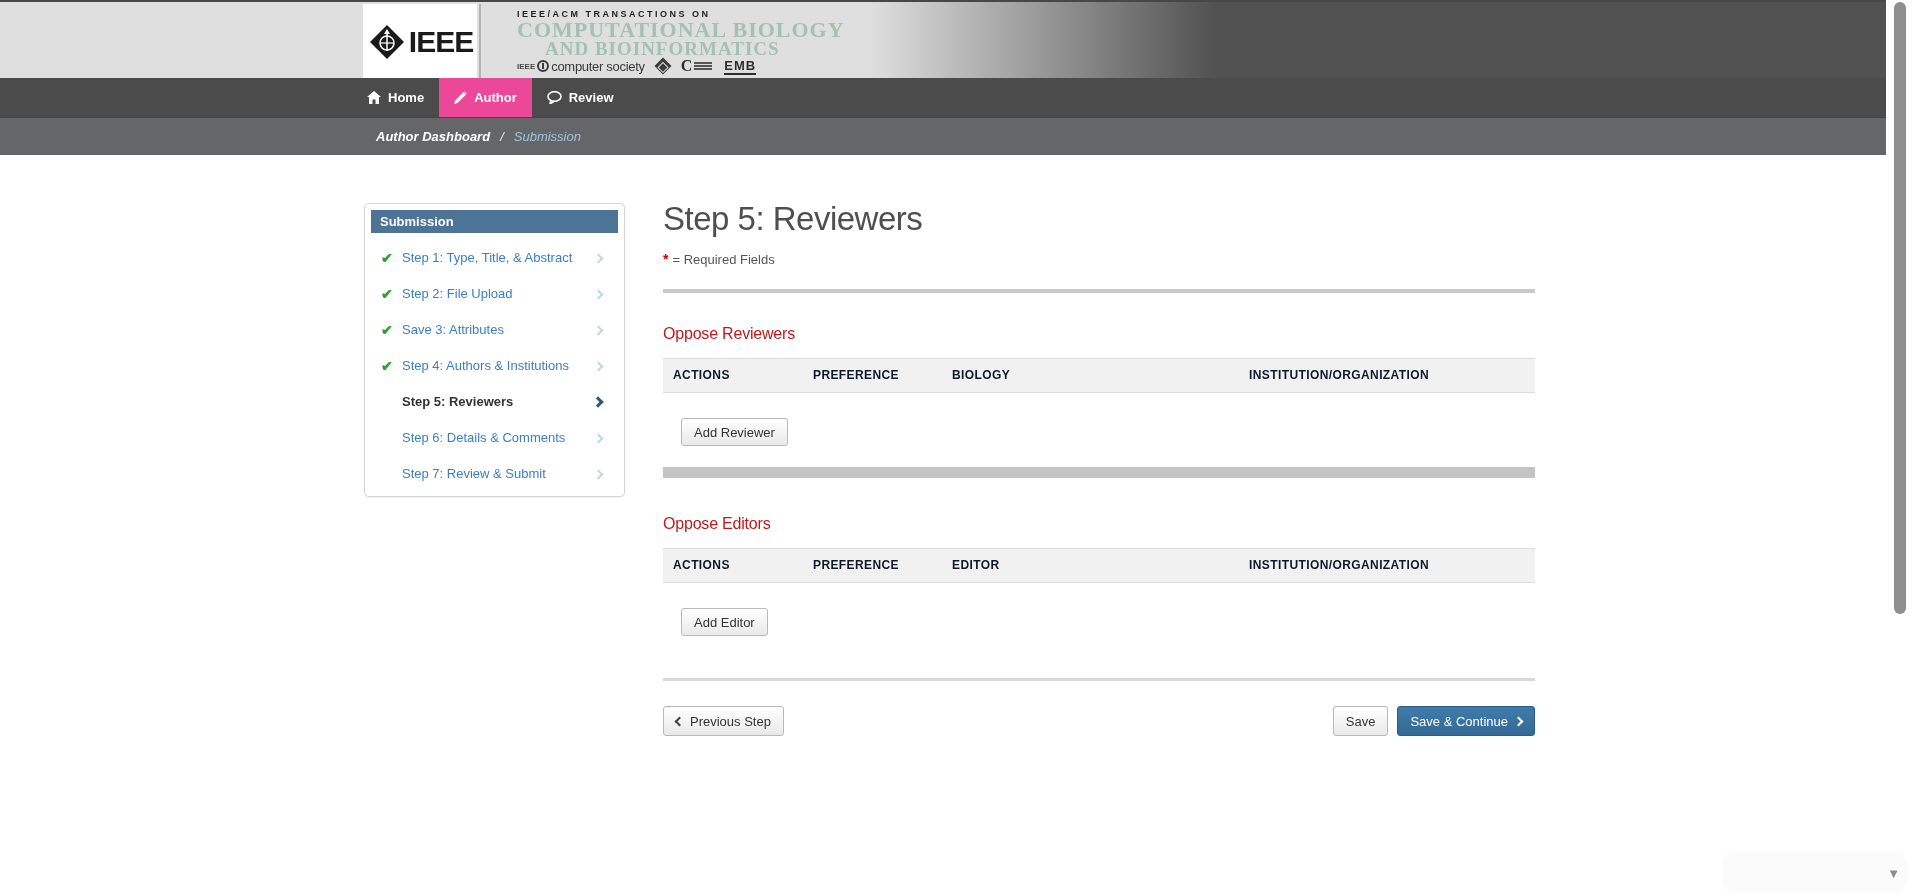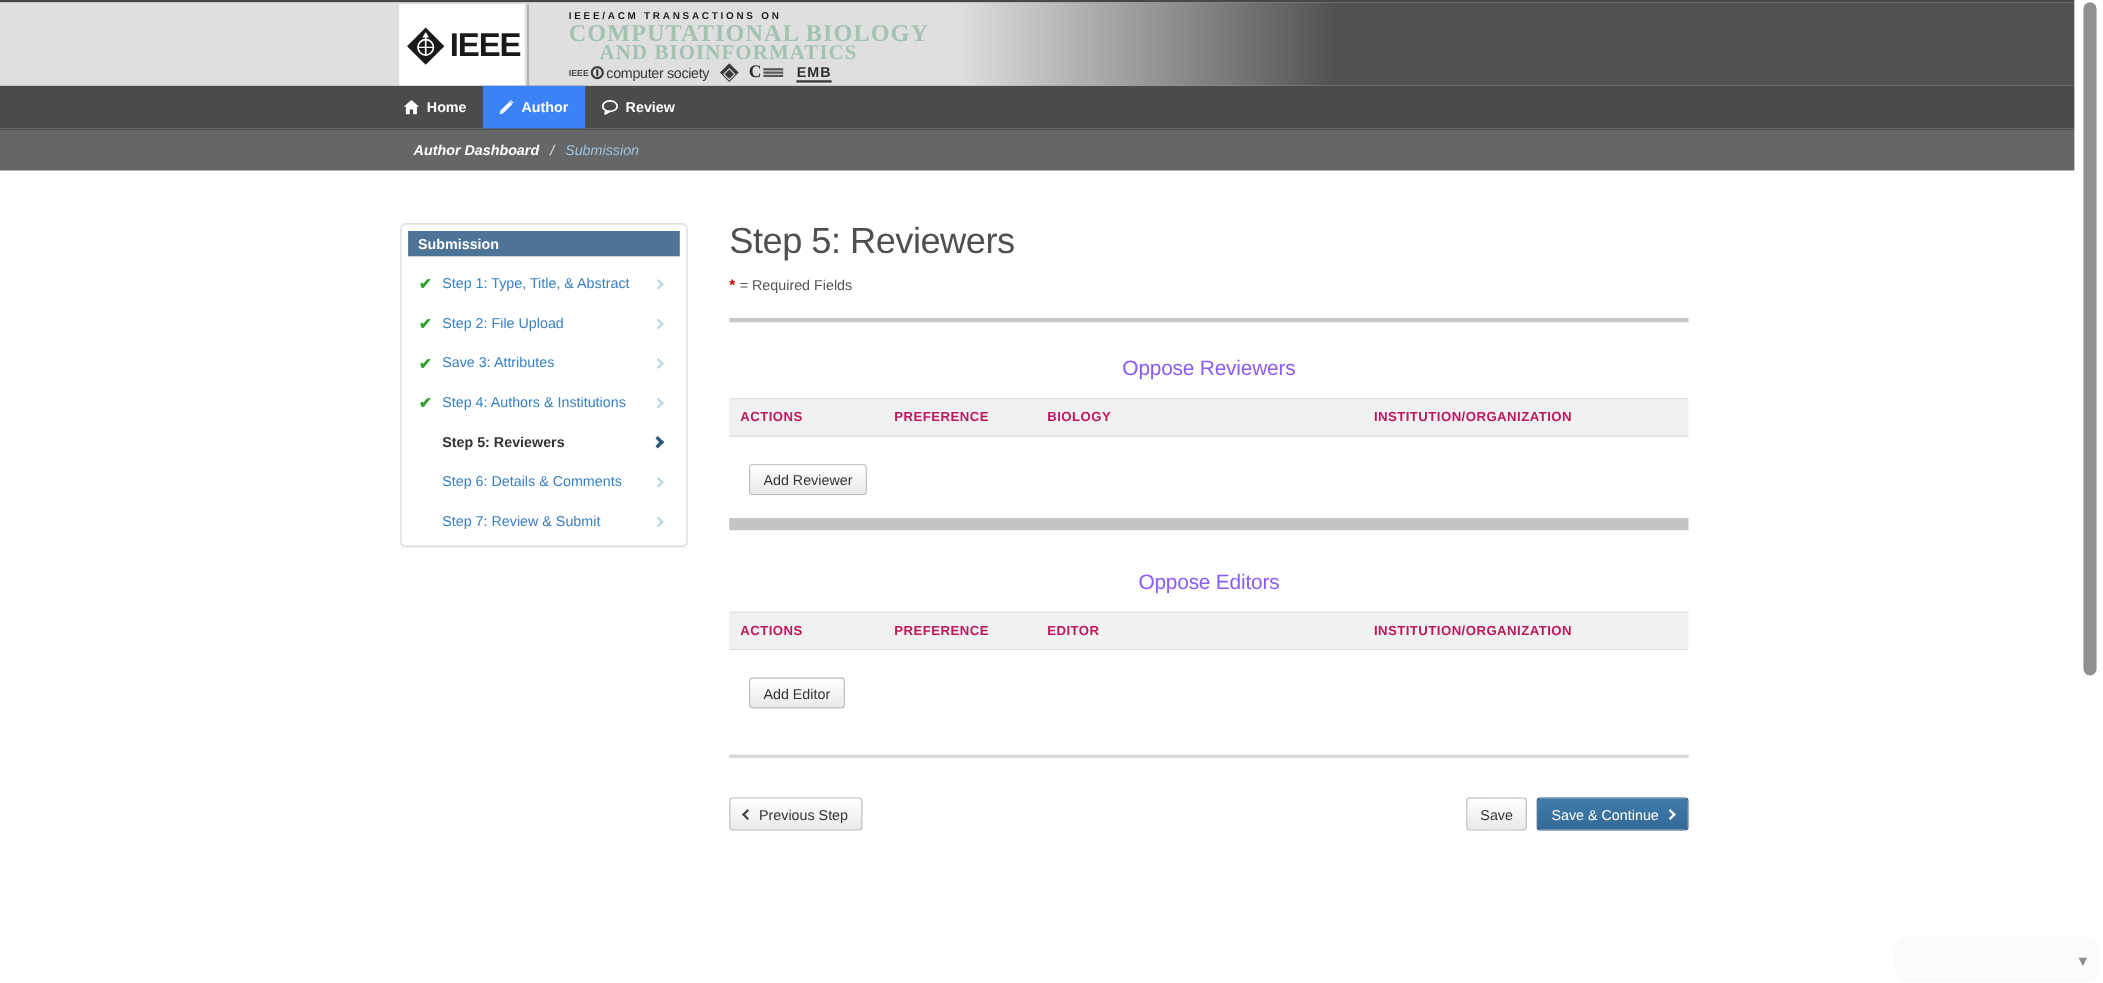--- a/index.html
+++ b/index.html
@@ -38,21 +38,21 @@
   .cis-lines { display:flex; flex-direction:column; gap:1px; }
   .cis-lines span { display:block; width:18px; height:2px; background:#555; }
   .emb { font-size:13px; font-weight:bold; color:#2e2e2e; letter-spacing:1px;
          border-bottom:2px solid #2e2e2e; position:relative; }
 
   
   .nav { position:absolute; left:0; top:78px; width:1886px; height:39px; background:#4b4b4b;
          display:flex; align-items:stretch; padding-left:352px; }
   .nav-item { display:flex; align-items:center; gap:7px; padding:13px 15px; color:#ffffff;
               font-size:13px; font-weight:bold; cursor:pointer; }
-  .nav-item.active { background:#3b82f6; }
+  .nav-item.active { background:#ec4899; }
   .nav svg { display:block; }
 
   
   .crumbbar { position:absolute; left:0; top:117px; width:1886px; height:38px; background:#656667;
               border-top:1px solid #454545; display:flex; align-items:center; padding-left:376px;font-style:italic; }
   .crumb-link { color:#ffffff; font-size:13px; font-weight:bold; cursor:pointer; }
   .crumb-sep { color:#e8e8e8; font-size:13px; margin:0 10px; }
   .crumb-current { color:#9fc2df; font-size:13px; }
 
   
@@ -69,35 +69,35 @@
                 border-top:2px solid #b9d7e8; border-right:2px solid #b9d7e8; transform:rotate(45deg); }
   .step.active { color:#333333; font-weight:bold; }
   .step.active .chev { border-color:#2b5876; border-width:3px; width:8px; height:8px; top:14px; }
 
   
   .content { position:absolute; left:663px; top:200px; width:872px; }
   .h1 { font-size:33px; font-weight:normal; color:#4f4f4f; letter-spacing:-0.5px; }
   .required-note { margin-top:13px; font-size:13px; color:#555; }
   .required-note .ast { color:#cc0000; font-weight:bold; font-size:14px; margin-right:4px; }
   .divider-med { margin-top:22px; height:4px; background:#c9c9c9; }
-  .section-heading { font-size:19px; font-weight:normal; color:#8b5cf6; letter-spacing:-0.2px;text-align:center; }
+  .section-heading { font-size:16px; font-weight:normal; color:#b91c1c; letter-spacing:-0.2px; }
   .sec1-heading { margin-top:32px; }
   .header-row { position:relative; margin-top:15px; height:35px; background:#f1f1f1;
                 border-top:1px solid #dcdcdc; border-bottom:1px solid #dcdcdc; }
   .header-row span { position:absolute; top:0; line-height:33px; font-size:12px; font-weight:bold;
-                     color:#be185d; letter-spacing:0.4px; }
+                     color:#0f172a; letter-spacing:0.4px; }
   .col-0 { left:10px; } .col-1 { left:150px; } .col-2 { left:289px; } .col-3 { left:586px; }
   .btn { display:inline-flex; align-items:center; gap:7px; height:28px; padding:0 12px;
          border:1px solid #b9b9b9; border-radius:3px; background:linear-gradient(#ffffff,#e9e9e9);
          color:#333333; font-size:13px; cursor:pointer; }
   .add-btn { margin-top:25px; margin-left:18px; }
   .divider-thick { margin-top:21px; height:11px; background:#c4c4c4; }
   .sec2-heading { margin-top:37px; }
   .divider-thin { margin-top:42px; height:3px; background:#d8d8d8; }
-  .footer-row { margin-top:36px; display:flex; align-items:flex-start; }
+  .footer-row { margin-top:25px; display:flex; align-items:flex-start; }
   .footer-right { margin-left:auto; display:flex; gap:9px; }
   .btn .bchev { width:7px; height:7px; border-top:2px solid #444; border-right:2px solid #444; display:inline-block; }
   .bchev.left { transform:rotate(-135deg); }
   .bchev.right { transform:rotate(45deg); border-color:#fff; }
   .btn-primary { background:linear-gradient(#3f7cab,#356994); border-color:#2c5a82; color:#ffffff; }
   .footer-btn { height:30px; }
 
   
   .scroll-zone { position:absolute; right:0; top:0; width:26px; height:894px; background:#ffffff; }
   .scroll-thumb { position:absolute; right:6px; top:2px; width:12px; height:612px;

